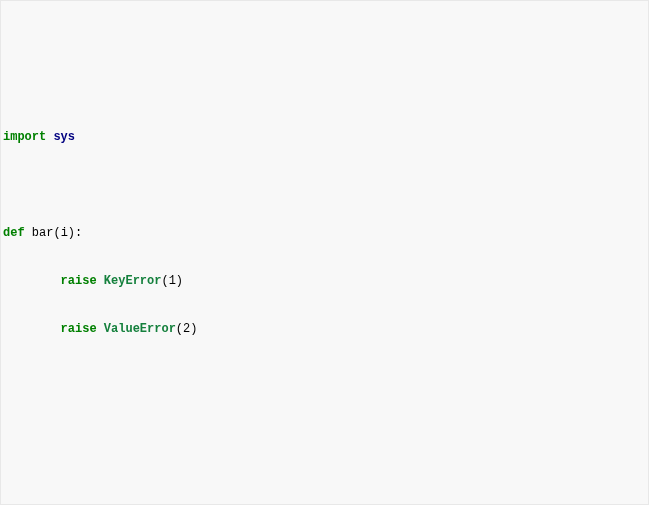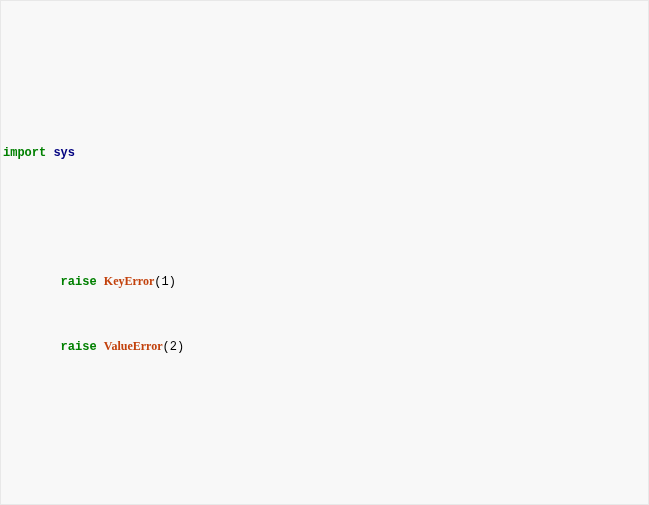--- a/index.html
+++ b/index.html
@@ -14,33 +14,34 @@
     font-family: "SimSun", "NSimSun", "Courier New", monospace;
     font-size: 12px;
     line-height: 24px;
     color: #000;
     padding: 4px 2px;
     white-space: pre;
     border: 1px solid #e8e8e8;
   }
   .kw   { color: #008000; font-weight: bold; }  
   .nm   { color: #000080; font-weight: bold; }  
-  .err  { color: #c2410c; font-weight: bold; font-family: Liberation Serif, serif; }  
+  .err  { color: #15803d; font-weight: bold; }  
   .num  { color: #000; }                        
-  .line { display: block; margin-top: 16px; }
+  .line { display: block; }
   .code-block { user-select: text; }
 </style>
 </head>
 <body>
 
 
 
 <div class="code-block">
 <span class="line"><span class="kw">import</span><span> </span><span class="nm">sys</span></span>
 <span class="line"> </span>
+<span class="line"><span class="kw">def</span><span> </span><span>bar</span><span>(</span><span>i</span><span>)</span><span>:</span></span>
 <span class="line">        <span class="kw">raise</span><span> </span><span class="err">KeyError</span><span>(</span><span class="num">1</span><span>)</span></span>
 <span class="line">        <span class="kw">raise</span><span> </span><span class="err">ValueError</span><span>(</span><span class="num">2</span><span>)</span></span>
 <span class="line"> </span>
 
 
 
 
 
 
 

